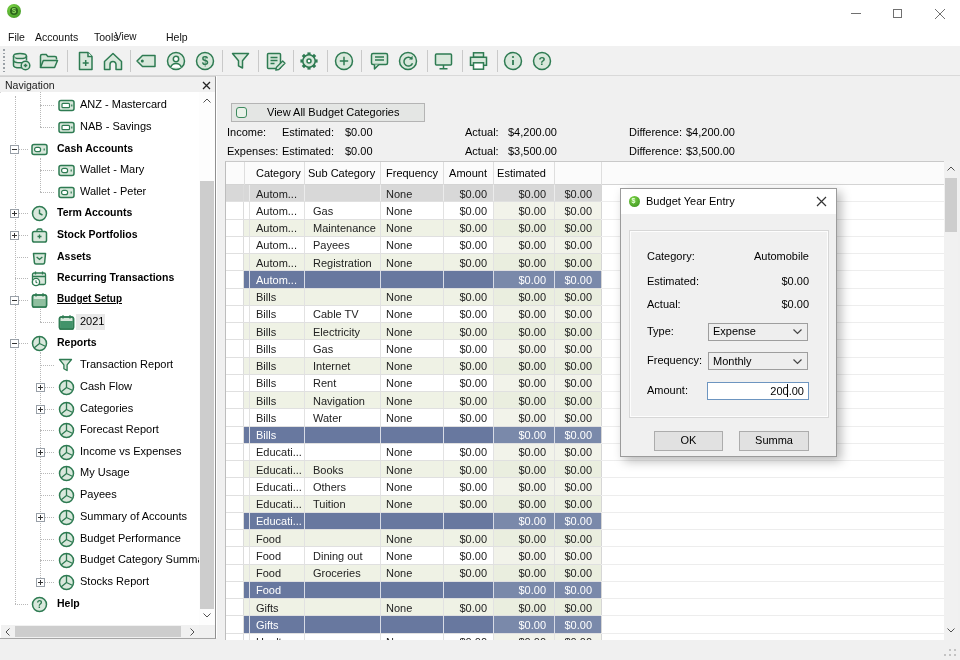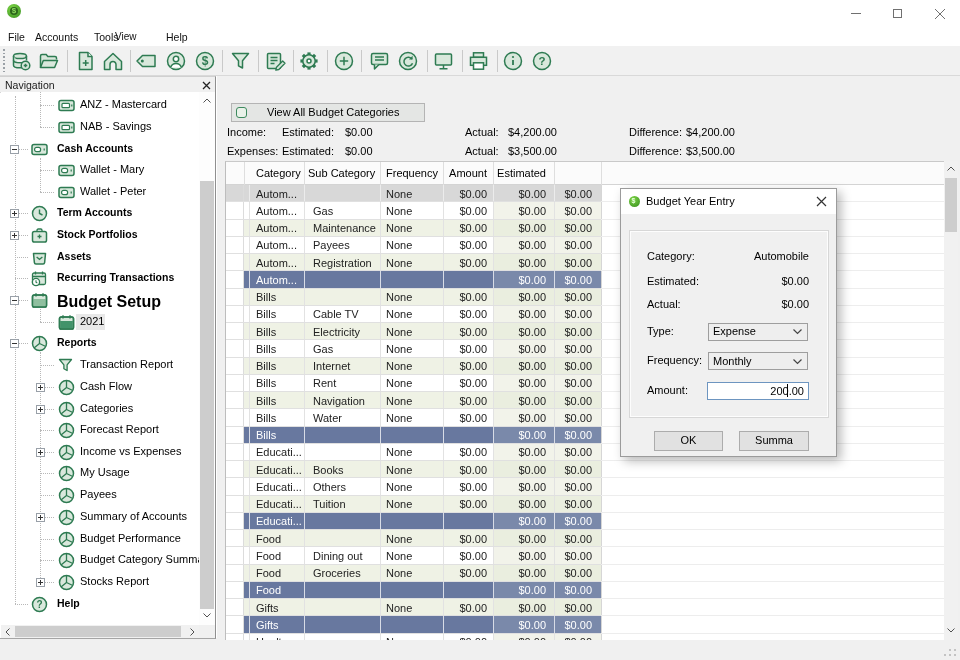--- a/index.html
+++ b/index.html
@@ -810,21 +810,21 @@
 <div class="t" style="left:56px;top:179px;font-size:10.5px;font-weight:bold;color:#000;">Recurring Transactions</div>
 <div class="ab" style="left:18px;top:208px;width:9px;height:1px;border-top:1px dotted #b8b8b8;"></div>
 <div class="ab" style="left:9px;top:203.5px;width:9px;height:9px;background:#fff;border:1px solid #99a0a8;"></div>
 <div class="ab" style="left:11px;top:207.5px;width:5px;height:1px;background:#333;"></div>
 <div class="ab" style="left:30px;top:199.5px;width:17px;height:17px;"><svg width="17" height="17" viewBox="0 0 17 17" fill="none">
           <rect x="1.5" y="3" width="14" height="12" rx="1.8" fill="#d9e8dc" stroke="#2e7b52" stroke-width="1.5"></rect>
           <path d="M5 1.2v3.4M12 1.2v3.4" stroke="#2e7b52" stroke-width="1.4"></path>
           <path d="M2.2 7h12.6v6.2c0 .7-.5 1.2-1.2 1.2H3.4c-.7 0-1.2-.5-1.2-1.2z" fill="#8fbf9f"></path>
           <rect x="1.5" y="3" width="14" height="12" rx="1.8" fill="none" stroke="#2e7b52" stroke-width="1.5"></rect>
         </svg></div>
-<div class="t" style="left:56px;top:201px;font-size:16px;font-weight:bold;color:#000;">Budget Setup</div>
+<div class="t" style="left:56px;top:201px;font-size:10px;font-weight:bold;color:#000;text-decoration:underline;">Budget Setup</div>
 <div class="ab" style="left:39px;top:230px;width:14px;height:1px;border-top:1px dotted #b8b8b8;"></div>
 <div class="ab" style="left:57px;top:221.5px;width:17px;height:17px;"><svg width="17" height="17" viewBox="0 0 17 17" fill="none">
           <rect x="1.5" y="3" width="14" height="12" rx="1.8" fill="#d9e8dc" stroke="#2e7b52" stroke-width="1.5"></rect>
           <path d="M5 1.2v3.4M12 1.2v3.4" stroke="#2e7b52" stroke-width="1.4"></path>
           <path d="M2.2 7h12.6v6.2c0 .7-.5 1.2-1.2 1.2H3.4c-.7 0-1.2-.5-1.2-1.2z" fill="#42936a"></path>
           <rect x="1.5" y="3" width="14" height="12" rx="1.8" fill="none" stroke="#2e7b52" stroke-width="1.5"></rect>
         </svg></div>
 <div class="t" style="left:79px;top:223px;font-size:11px;color:#000;">2021</div>
 <div class="ab" style="left:18px;top:251px;width:9px;height:1px;border-top:1px dotted #b8b8b8;"></div>
 <div class="ab" style="left:9px;top:246.5px;width:9px;height:9px;background:#fff;border:1px solid #99a0a8;"></div>

